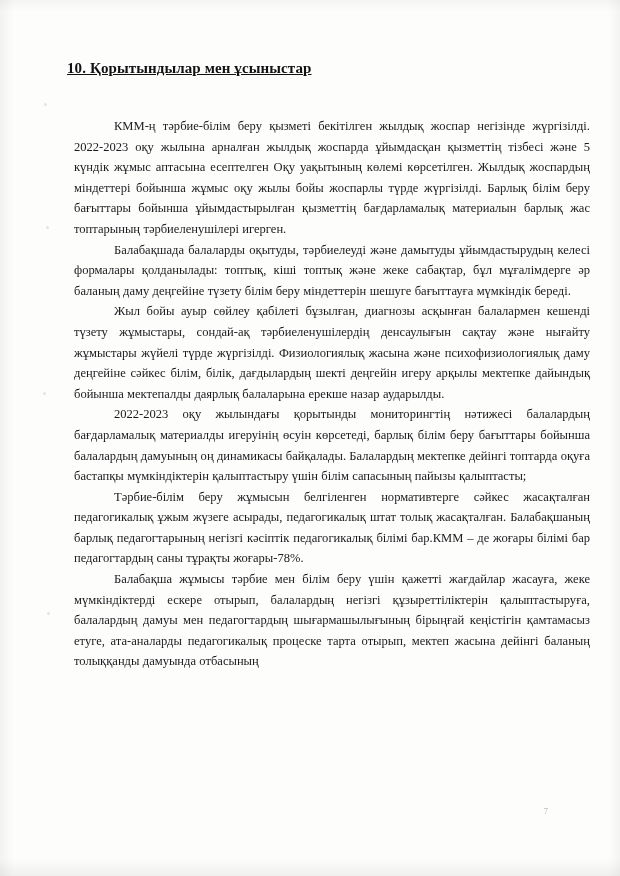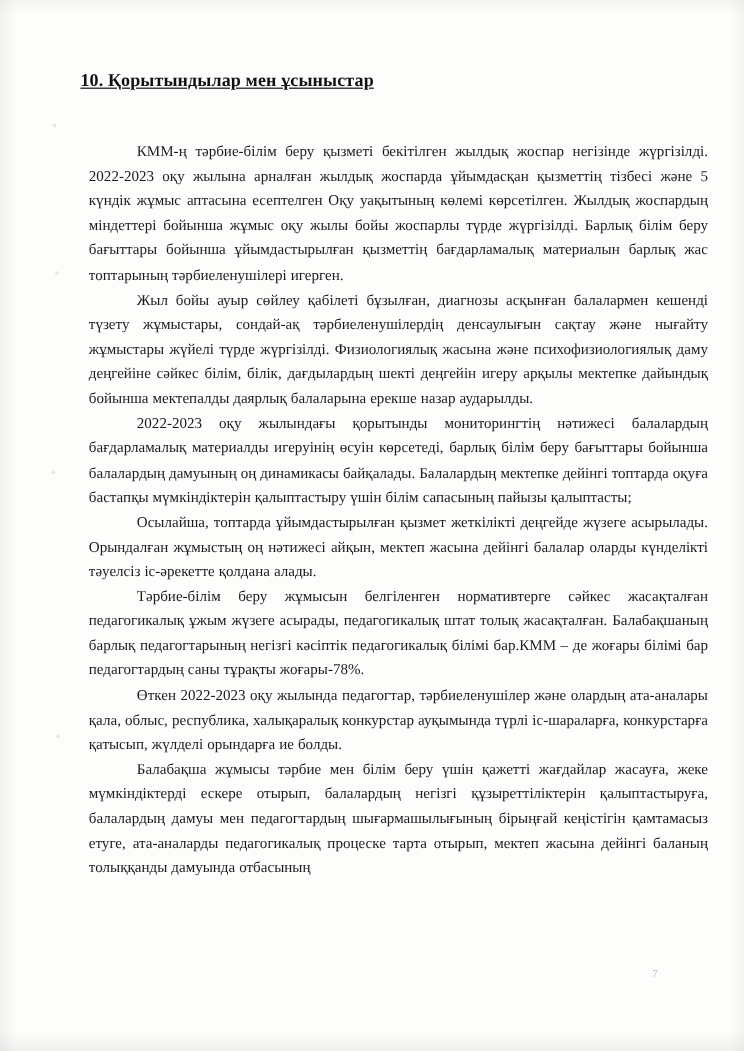--- a/index.html
+++ b/index.html
@@ -100,25 +100,24 @@
 <body>
 
 <div class="page">
   <div class="content">
 
 
     <div class="doc-title">10. Қорытындылар мен ұсыныстар</div>
 
     <div class="body-text">
       <p class="para">КММ-ң тәрбие-білім беру қызметі бекітілген жылдық жоспар негізінде жүргізілді. 2022-2023 оқу жылына арналған жылдық жоспарда ұйымдасқан қызметтің тізбесі және 5 күндік жұмыс аптасына есептелген Оқу уақытының көлемі көрсетілген. Жылдық жоспардың міндеттері бойынша жұмыс оқу жылы бойы жоспарлы түрде жүргізілді. Барлық білім беру бағыттары бойынша ұйымдастырылған қызметтің бағдарламалық материалын барлық жас топтарының тәрбиеленушілері игерген.</p>
+      <p class="para">Балабақшада балаларды оқытуды, тәрбиелеуді және дамытуды ұйымдастырудың келесі формалары қолданылады: топтық, кіші топтық және жеке сабақтар, бұл мұғалімдерге әр баланың даму деңгейіне түзету білім беру міндеттерін шешуге бағыттауға мүмкіндік береді.</p>
       <p class="para">Жыл бойы ауыр сөйлеу қабілеті бұзылған, диагнозы асқынған балалармен кешенді түзету жұмыстары, сондай-ақ тәрбиеленушілердің денсаулығын сақтау және нығайту жұмыстары жүйелі түрде жүргізілді. Физиологиялық жасына және психофизиологиялық даму деңгейіне сәйкес білім, білік, дағдылардың шекті деңгейін игеру арқылы мектепке дайындық бойынша мектепалды даярлық балаларына ерекше назар аударылды.</p>
       <p class="para">2022-2023 оқу жылындағы қорытынды мониторингтің нәтижесі балалардың бағдарламалық материалды игеруінің өсуін көрсетеді, барлық білім беру бағыттары бойынша балалардың дамуының оң динамикасы байқалады. Балалардың мектепке дейінгі топтарда оқуға бастапқы мүмкіндіктерін қалыптастыру үшін білім сапасының пайызы қалыптасты;</p>
-      <p class="para">Осылайша, топтарда ұйымдастырылған қызмет жеткілікті деңгейде жүзеге асырылады. Орындалған жұмыстың оң нәтижесі айқын, мектеп жасына дейінгі балалар оларды күнделікті тәуелсіз іс-әрекетте қолдана алады.</p>
       <p class="para">Тәрбие-білім беру жұмысын белгіленген нормативтерге сәйкес жасақталған педагогикалық ұжым жүзеге асырады, педагогикалық штат толық жасақталған. Балабақшаның барлық педагогтарының негізгі кәсіптік педагогикалық білімі бар.КММ – де жоғары білімі бар педагогтардың саны тұрақты жоғары-78%.</p>
-      <p class="para">Өткен 2022-2023 оқу жылында педагогтар, тәрбиеленушілер және олардың ата-аналары қала, облыс, республика, халықаралық конкурстар ауқымында түрлі іс-шараларға, конкурстарға қатысып, жүлделі орындарға ие болды.</p>
       <p class="para">Балабақша жұмысы тәрбие мен білім беру үшін қажетті жағдайлар жасауға, жеке мүмкіндіктерді ескере отырып, балалардың негізгі құзыреттіліктерін қалыптастыруға, балалардың дамуы мен педагогтардың шығармашылығының бірыңғай кеңістігін қамтамасыз етуге, ата-аналарды педагогикалық процеске тарта отырып, мектеп жасына дейінгі баланың толыққанды дамуында отбасының</p>
     </div>
 
     <div class="page-number">7</div>
   </div>
 
   <span class="speckle sp1"></span>
   <span class="speckle sp2"></span>
   <span class="speckle sp3"></span>
   <span class="speckle sp4"></span>

